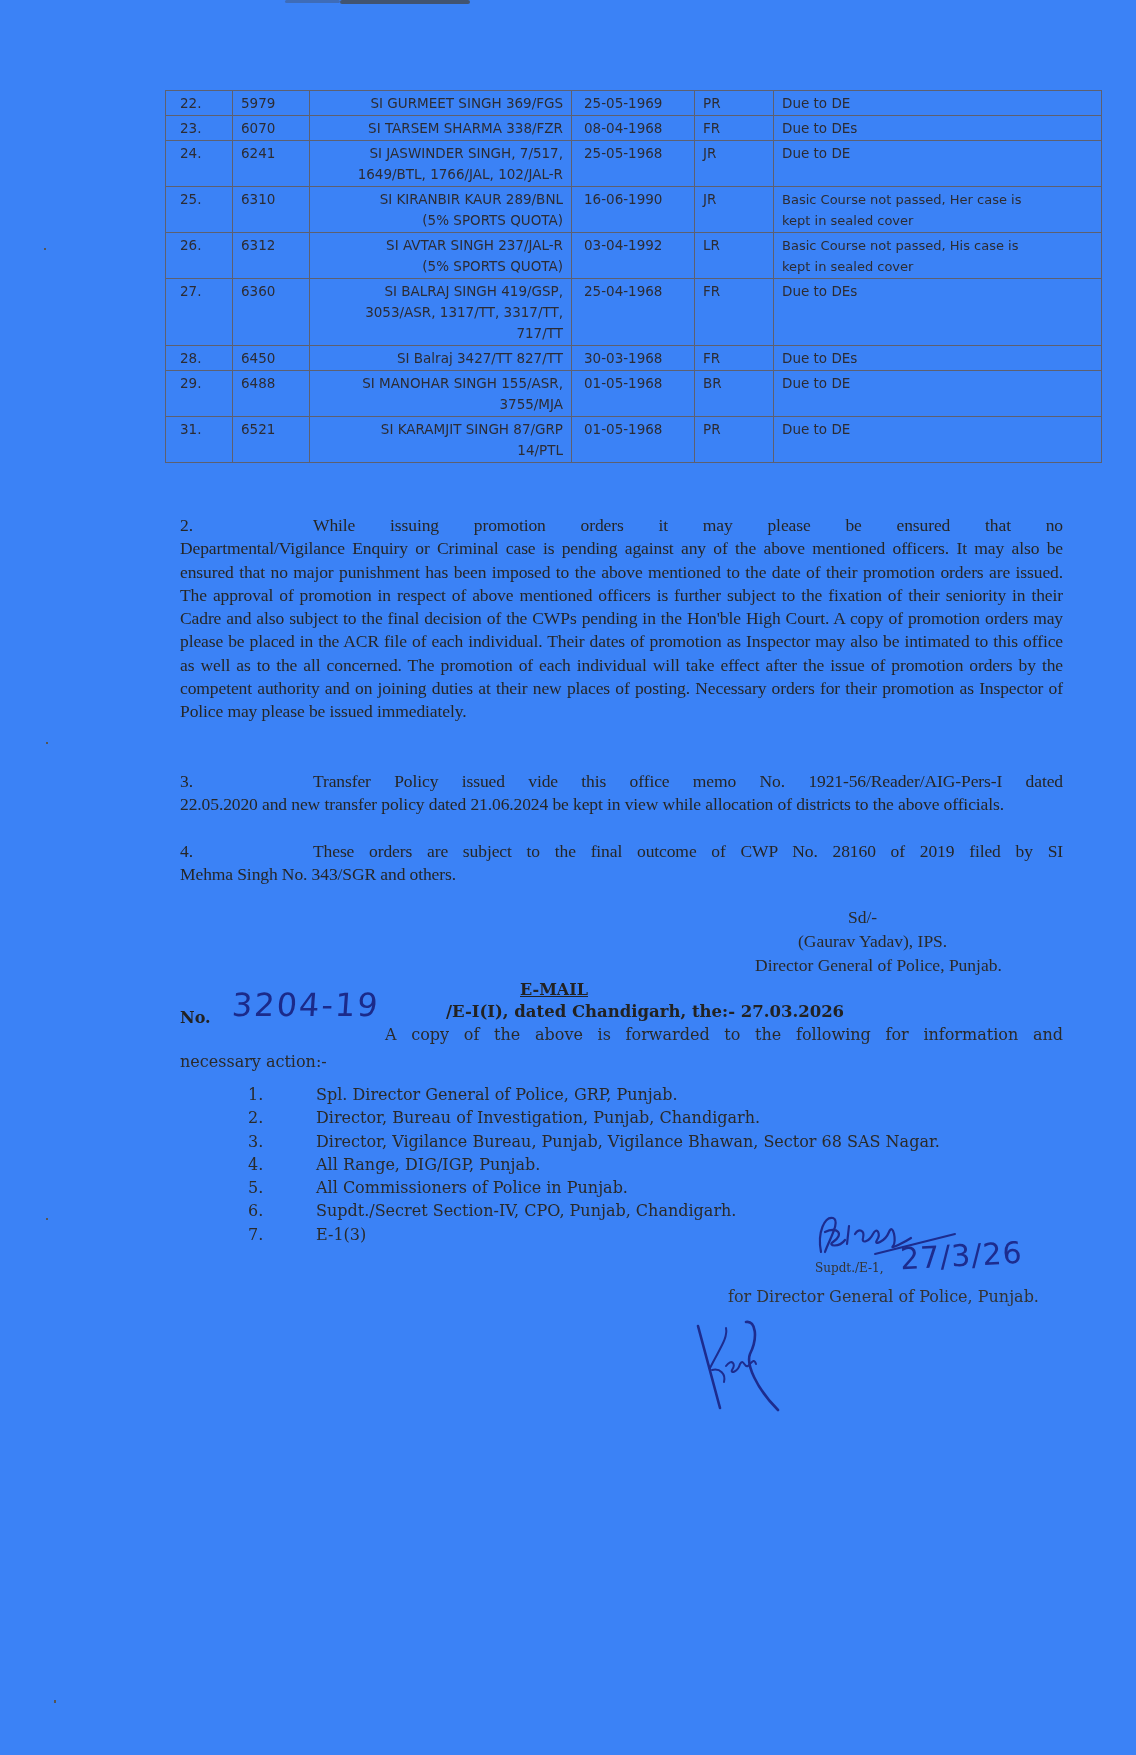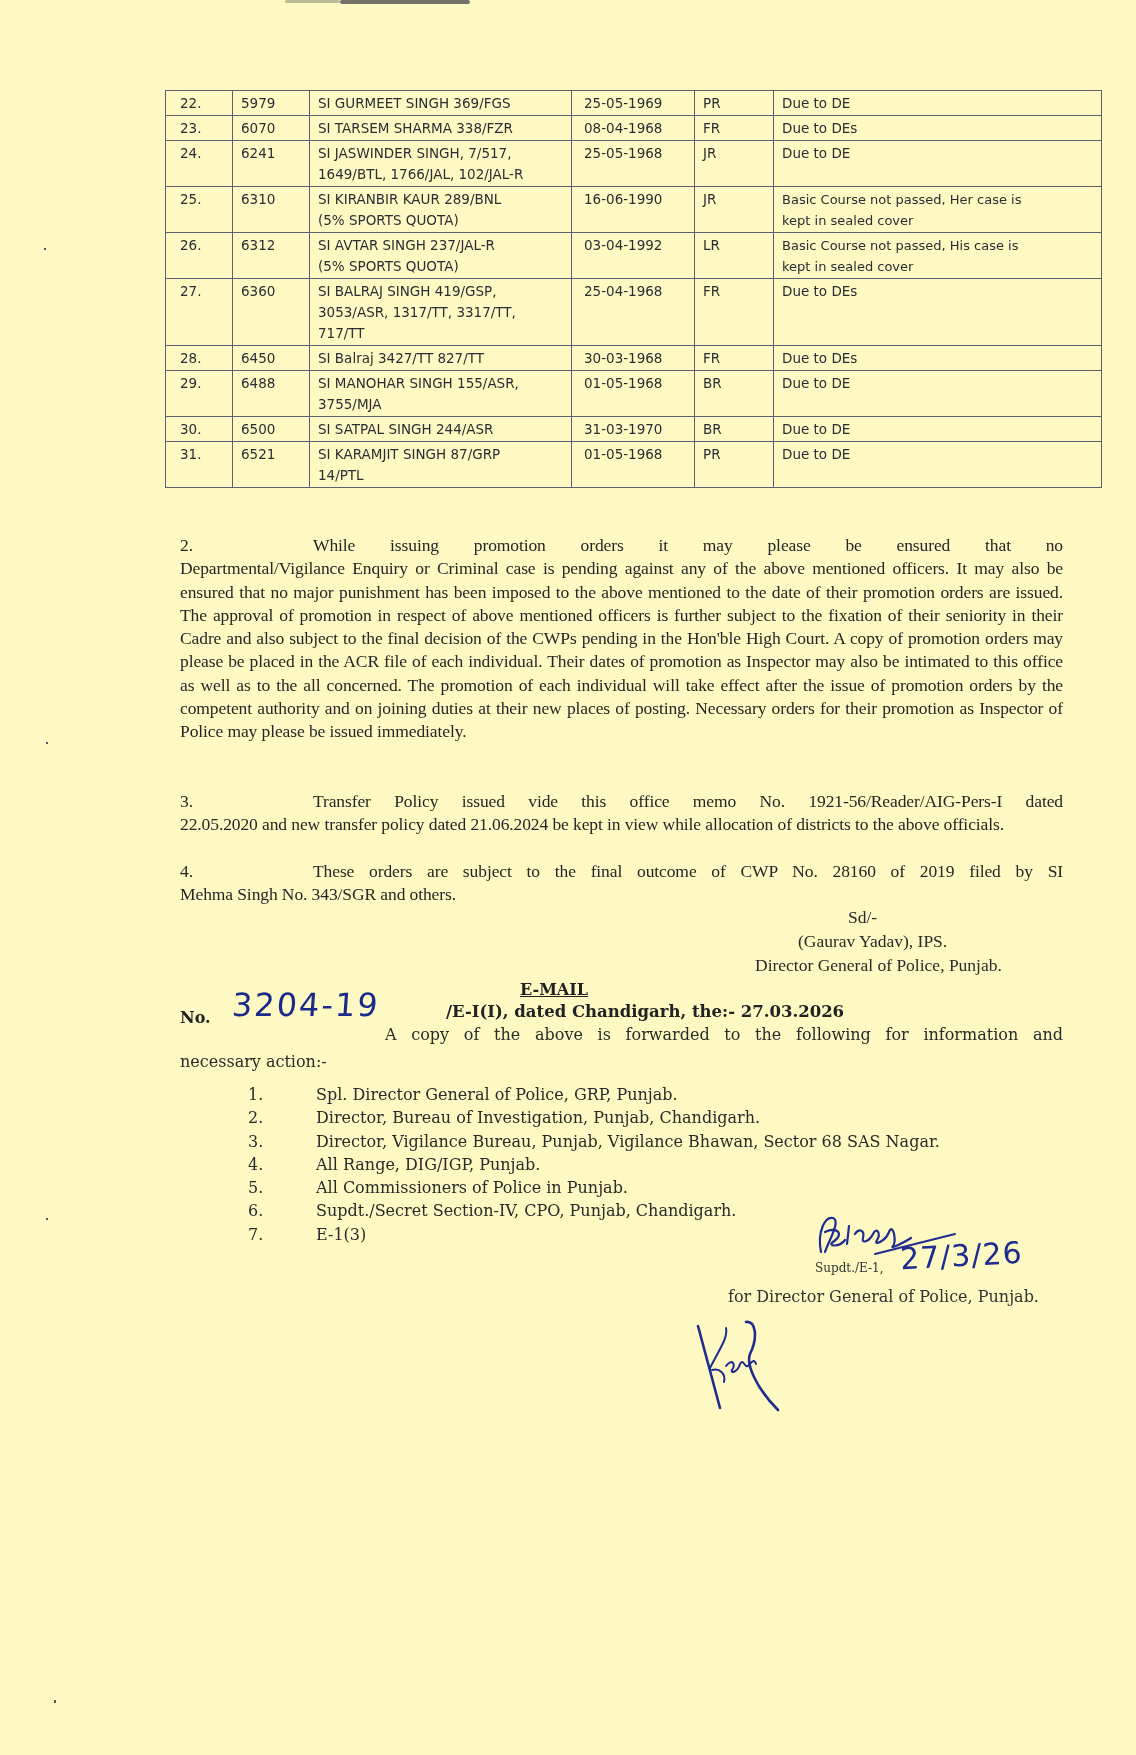--- a/index.html
+++ b/index.html
@@ -1,46 +1,46 @@
 <!DOCTYPE html>
 <html><head>
   <meta charset="utf-8">
   <style>
     html, body { margin: 0; padding: 0; background: #ffffff; }
     body { width: 1136px; height: 1755px; position: relative; overflow: hidden; color: #2a2a2a; }
-    .page { position: absolute; left: 0; top: 0; width: 1136px; height: 1755px; background: #fef9c3; }
+    .page { position: absolute; left: 0; top: 0; width: 1136px; height: 1755px; background: #3b82f6; }
 
     
     .scan-mark { position: absolute; top: 0; height: 3px; background: #444; border-radius: 2px; opacity: .75; }
 
     
     table.roster {
       position: absolute; left: 165px; top: 90px; width: 937px;
       border-collapse: collapse;
       font-family: "DejaVu Sans", sans-serif; font-size: 13.5px; color: #2c2c34;
     }
     table.roster td {
       border: 1px solid #5d6070; vertical-align: top; padding: 2px 8px 1px 8px; line-height: 21px;
     }
     table.roster td.c-sr   { width: 44px; padding-left: 14px; }
     table.roster td.c-sen  { width: 60px; }
-    table.roster td.c-name { width: 245px; }
+    table.roster td.c-name { width: 245px; text-align: right; }
     table.roster td.c-dob  { width: 102px; padding-left: 12px; }
     table.roster td.c-rng  { width: 62px; }
     table.roster td.c-rem  { }
     table.roster td.c-rem.small { font-size: 13px; }
 
     
     .para {
       position: absolute; left: 180px; width: 883px;
       font-family: "Liberation Serif", serif; font-size: 17.5px; line-height: 23.3px;
       color: #262626; text-align: justify; letter-spacing: -0.1px;
     }
     .para .num { display: inline-block; width: 133px; }
-    .para .line1 { text-align-last: justify; margin-top: 20px; }
+    .para .line1 { text-align-last: justify; }
 
     .right-block {
       position: absolute; font-family: "Liberation Serif", serif; font-size: 17.5px; color: #2a2a2a; line-height: 23px;
     }
 
     .email-head {
       position: absolute; left: 520px; top: 980px;
       font-family: "DejaVu Serif", serif; font-weight: bold; font-size: 16px; text-decoration: underline; color: #222;
     }
     .no-label {
@@ -190,32 +190,20 @@
           </td>
         </tr>
         <tr>
           <td class="c-sr">29.</td>
           <td class="c-sen">6488</td>
           <td class="c-name">
             <div>SI MANOHAR SINGH 155/ASR,</div>
             <div>3755/MJA</div>
           </td>
           <td class="c-dob">01-05-1968</td>
-          <td class="c-rng">BR</td>
-          <td class="c-rem">
-            <div>Due to DE</div>
-          </td>
-        </tr>
-        <tr>
-          <td class="c-sr">30.</td>
-          <td class="c-sen">6500</td>
-          <td class="c-name">
-            <div>SI SATPAL SINGH 244/ASR</div>
-          </td>
-          <td class="c-dob">31-03-1970</td>
           <td class="c-rng">BR</td>
           <td class="c-rem">
             <div>Due to DE</div>
           </td>
         </tr>
         <tr>
           <td class="c-sr">31.</td>
           <td class="c-sen">6521</td>
           <td class="c-name">
             <div>SI KARAMJIT SINGH 87/GRP</div>

